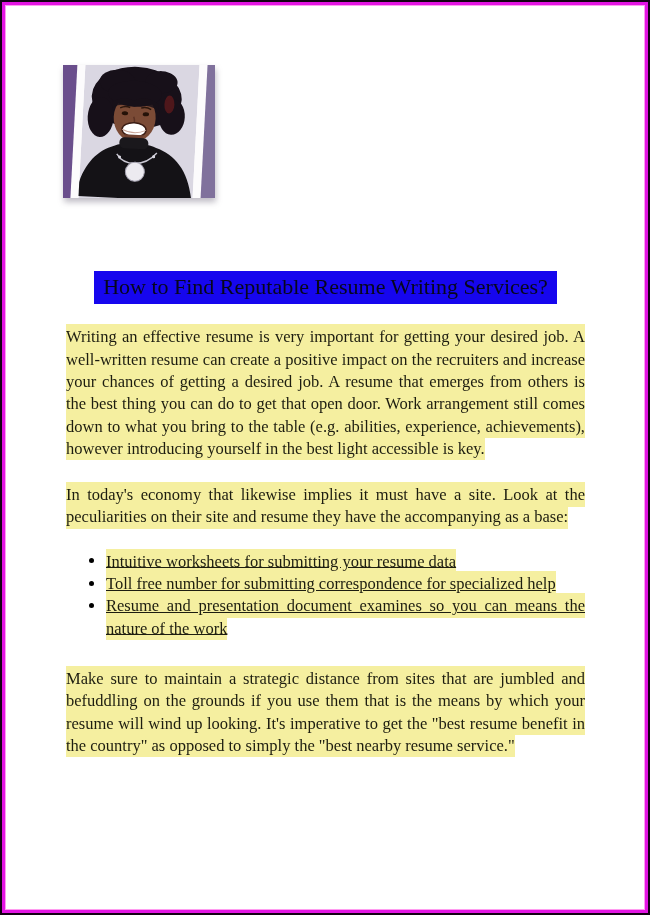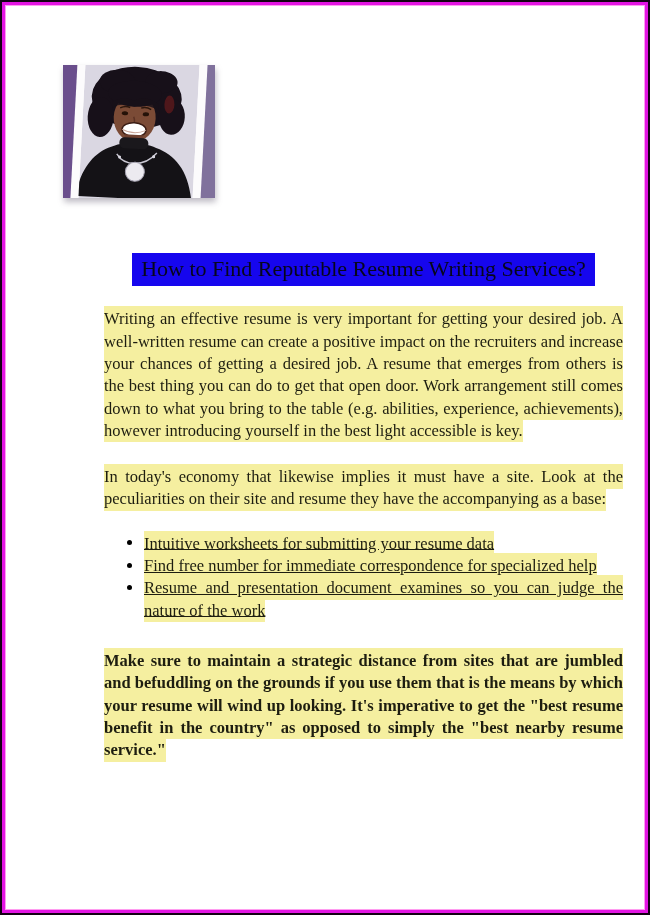--- a/index.html
+++ b/index.html
@@ -33,27 +33,26 @@
     width:152px;
     height:133px;
   }
   .photo-wrap svg{
     display:block;
     filter:drop-shadow(1px 4px 3px rgba(70,60,85,.35));
   }
   .content{
     position:absolute;
     left:61px;
-    top:250px;
+    top:268px;
     width:519px;
     font-size:16.5px;
     line-height:22.3px;
     color:var(--text_color);
     text-align:justify;
-    margin-left:38px;
   }
   .title-line{
     margin:0;
     height:28px;
     line-height:28px;
     text-align:center;
     font-size:22px;
     font-weight:normal;
     white-space:nowrap;
   }
@@ -63,21 +62,21 @@
     padding:3px 9px 5px 9px;
   }
   mark.yellow{
     background:var(--hl_yellow);
     color:inherit;
     padding:2.6px 0 3px 0;
   }
   .para{margin:0;}
   .para.p1{margin-top:25px;}
   .para.p2{margin-top:24px;}
-  .para.p3{margin-top:28px;font-weight:bold;}
+  .para.p3{margin-top:28px;}
   ul.bullets{
     margin:22px 0 0 0;
     padding-left:40px;
   }
   ul.bullets li{
     text-align:justify;
     text-decoration:underline;
   }
   ul.bullets li::marker{
     color:#000000;
@@ -141,20 +140,20 @@
 
   <div class="content">
     <h1 class="title-line"><mark class="blue">How to Find Reputable Resume Writing Services?</mark></h1>
 
     <p class="para p1"><mark class="yellow">Writing an effective resume is very important for getting your desired job. A well-written resume can create a positive impact on the recruiters and increase your chances of getting a desired job. A resume that emerges from others is the best thing you can do to get that open door. Work arrangement still comes down to what you bring to the table (e.g. abilities, experience, achievements), however introducing yourself in the best light accessible is key.</mark></p>
 
     <p class="para p2"><mark class="yellow">In today's economy that likewise implies it must have a site. Look at the peculiarities on their site and resume they have the accompanying as a base:</mark></p>
 
     <ul class="bullets">
       <li><mark class="yellow">Intuitive worksheets for submitting your resume data</mark></li>
-      <li><mark class="yellow">Find free number for immediate correspondence for specialized help</mark></li>
-      <li><mark class="yellow">Resume and presentation document examines so you can judge the nature of the work</mark></li>
+      <li><mark class="yellow">Toll free number for submitting correspondence for specialized help</mark></li>
+      <li><mark class="yellow">Resume and presentation document examines so you can means the nature of the work</mark></li>
     </ul>
 
     <p class="para p3"><mark class="yellow">Make sure to maintain a strategic distance from sites that are jumbled and befuddling on the grounds if you use them that is the means by which your resume will wind up looking. It's imperative to get the "best resume benefit in the country" as opposed to simply the "best nearby resume service."</mark></p>
   </div>
 
 </div>
 
 </body></html>

